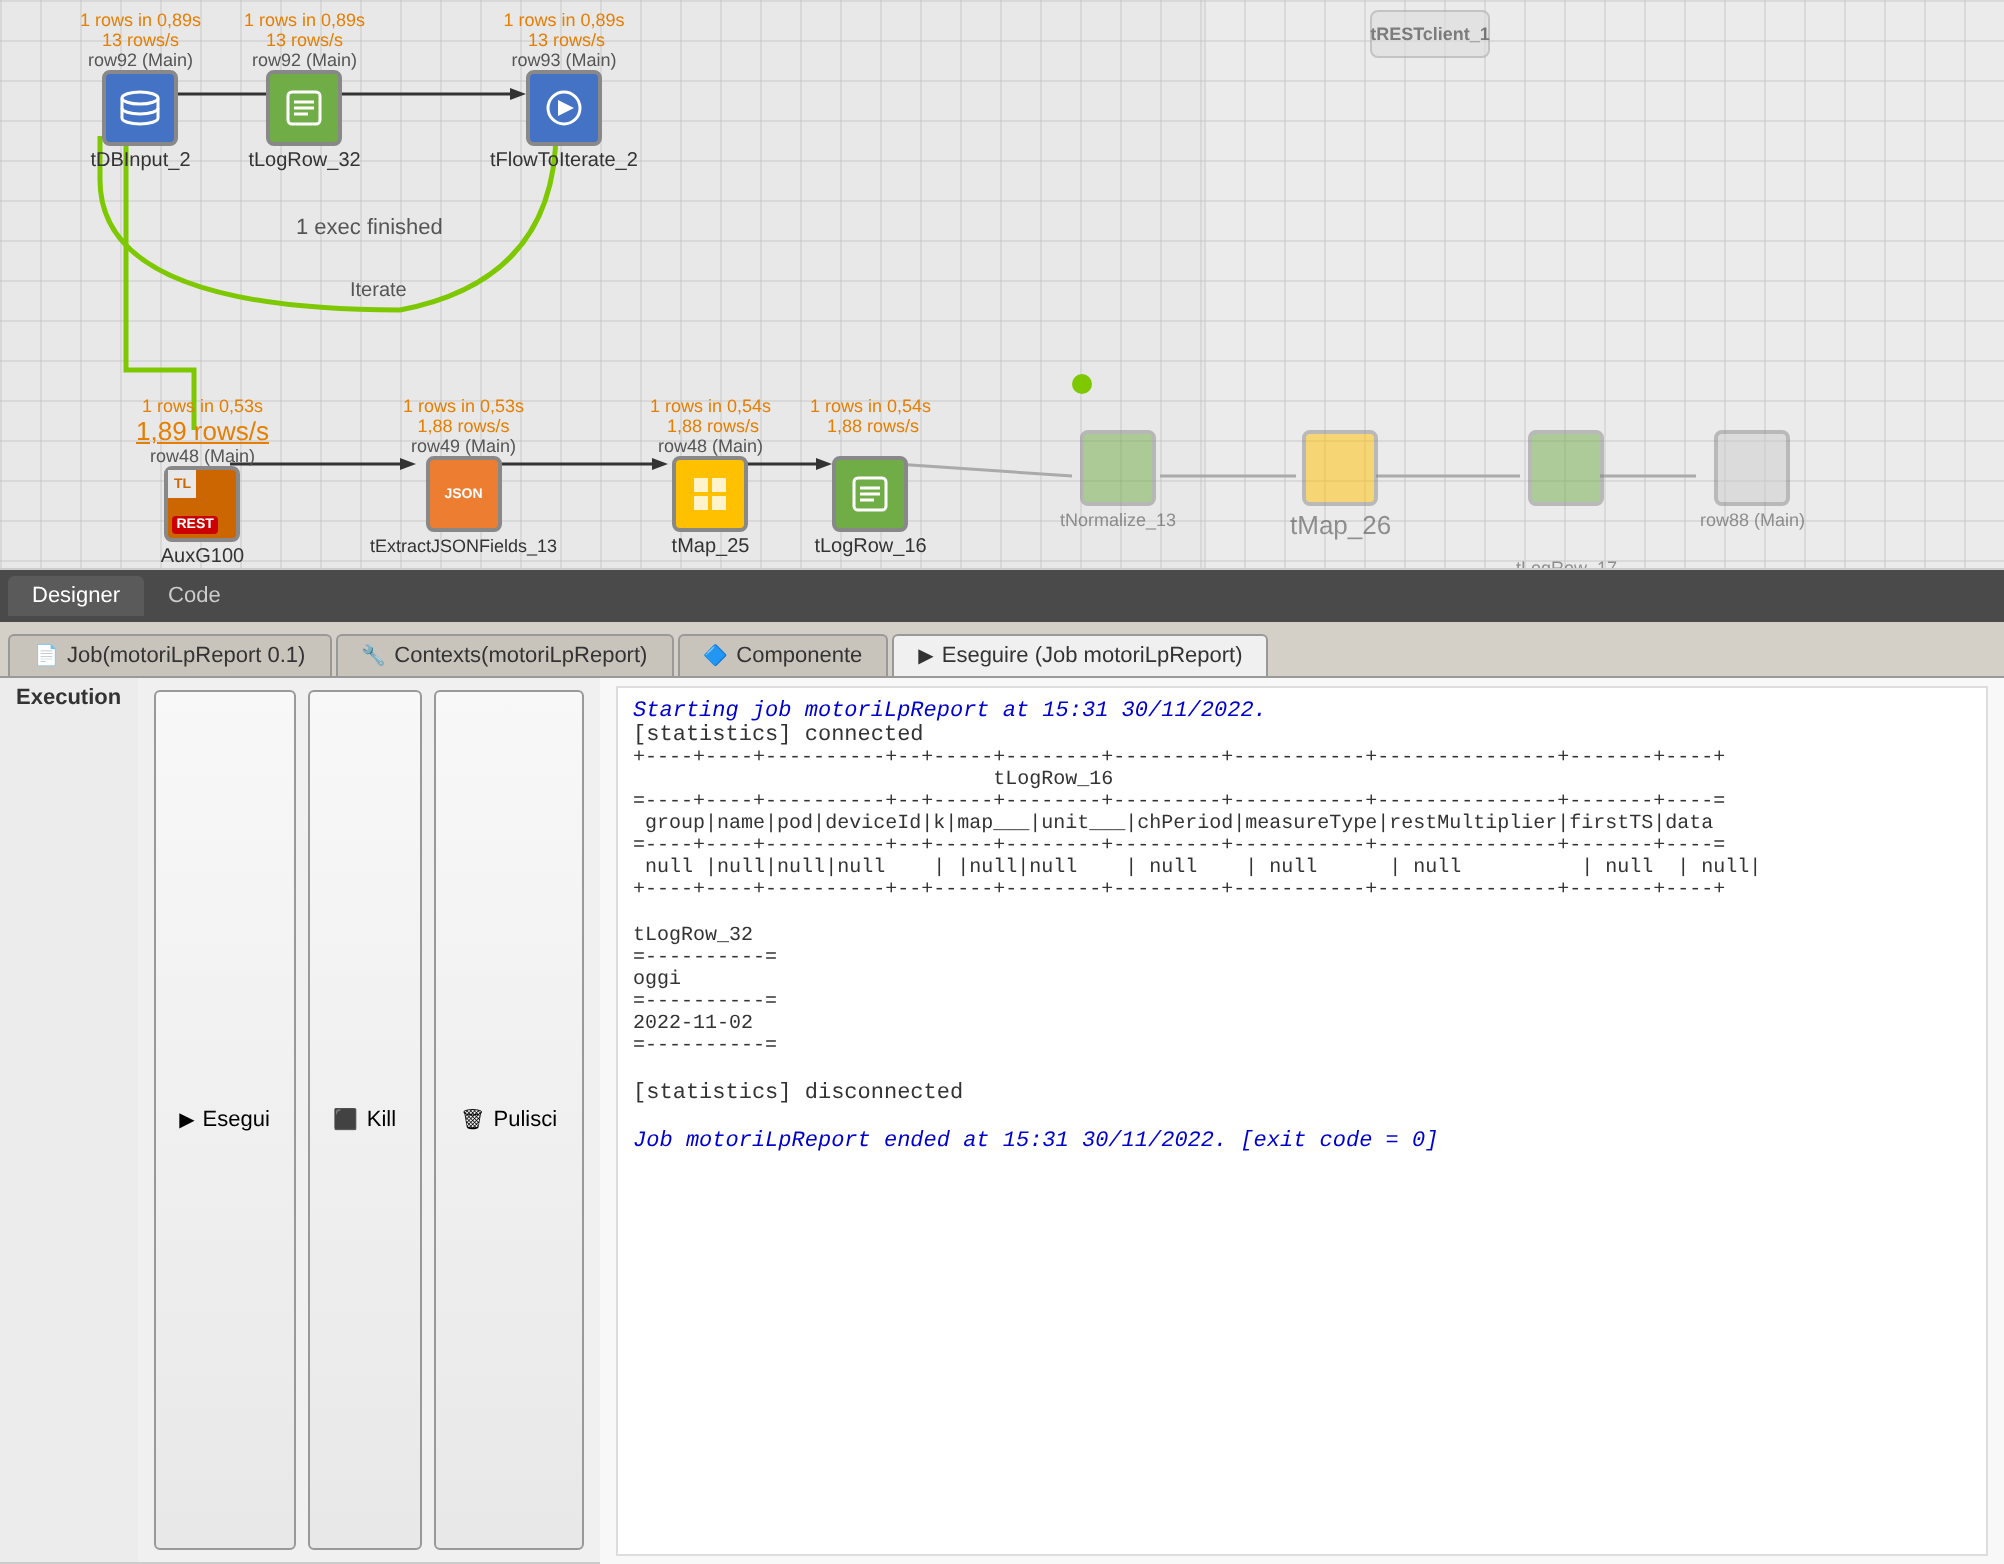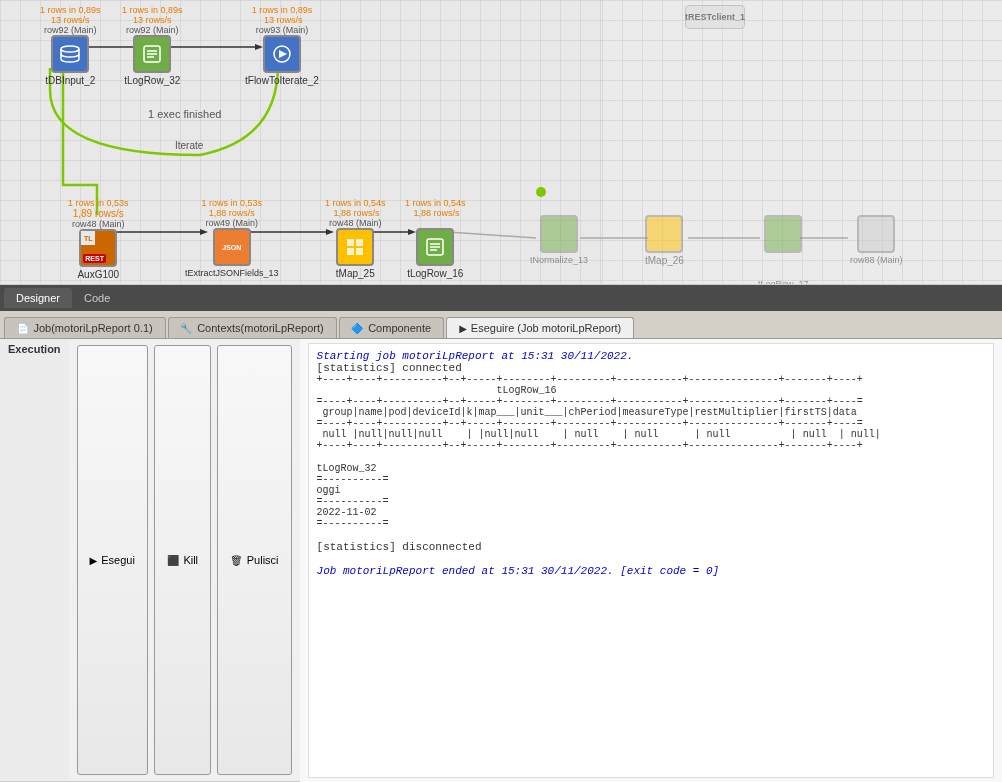--- a/index.html
+++ b/index.html
@@ -295,21 +295,21 @@
   <div style="position:absolute; left:175px; top:140px; font-size:10px; color:#555;">Iterate</div>
 
   <div class="flow-node" style="left:685px; top:5px; opacity:0.6;">
     <div class="node-icon" style="width:60px;height:24px; background:#ddd; border:1px solid #aaa;">
       <span style="font-size:9px;color:#333;">tRESTclient_1</span>
     </div>
   </div>
 
   <div class="flow-node" style="left:68px; top:198px;">
     <div style="font-size:9px; color:#e67e00; text-align:center;">1 rows in 0,53s</div>
-    <div style="font-size:10px; color:#e67e00; text-align:right;">1,89 rows/s</div>
+    <div style="font-size:13px; color:#e67e00; text-align:right;text-decoration:underline;">1,89 rows/s</div>
     <div style="font-size:9px; color:#555; text-align:center;">row48 (Main)</div>
     <div class="node-icon node-rest" style="width:38px;height:38px; background:#cc6600; position:relative;">
       <div style="position:absolute;top:0;left:0;background:#e8e8e8;width:14px;height:14px;display:flex;align-items:center;justify-content:center;font-size:7px;color:#cc6600;font-weight:bold;">TL</div>
       <div style="position:absolute;bottom:2px;left:2px;background:#c00;border-radius:2px;padding:1px 2px;font-size:7px;color:white;">REST</div>
     </div>
     <div class="node-label">AuxG100</div>
   </div>
 
   <div class="flow-node" style="left:185px; top:198px;">
     <div style="font-size:9px; color:#e67e00; text-align:center;">1 rows in 0,53s</div>
@@ -350,21 +350,21 @@
     </div>
     <div class="node-label">tLogRow_16</div>
   </div>
 
   <div class="flow-node" style="left:530px; top:215px; opacity:0.5;">
     <div class="node-icon" style="width:38px;height:38px; background:#70ad47;"></div>
     <div class="node-label" style="font-size:9px;">tNormalize_13</div>
   </div>
   <div class="flow-node" style="left:645px; top:215px; opacity:0.5;">
     <div class="node-icon" style="width:38px;height:38px; background:#ffc000;"></div>
-    <div class="node-label" style="font-size:10px;">tMap_26</div>
+    <div class="node-label" style="font-size:13px;">tMap_26</div>
   </div>
   <div class="flow-node" style="left:758px; top:215px; opacity:0.5;gap:24px;">
     <div class="node-icon" style="width:38px;height:38px; background:#70ad47;"></div>
     <div class="node-label" style="font-size:9px;">tLogRow_17</div>
   </div>
   <div class="flow-node" style="left:850px; top:215px; opacity:0.5;">
     <div class="node-icon" style="width:38px;height:38px; background:#ccc;"></div>
     <div class="node-label" style="font-size:9px;">row88 (Main)</div>
   </div>
 

